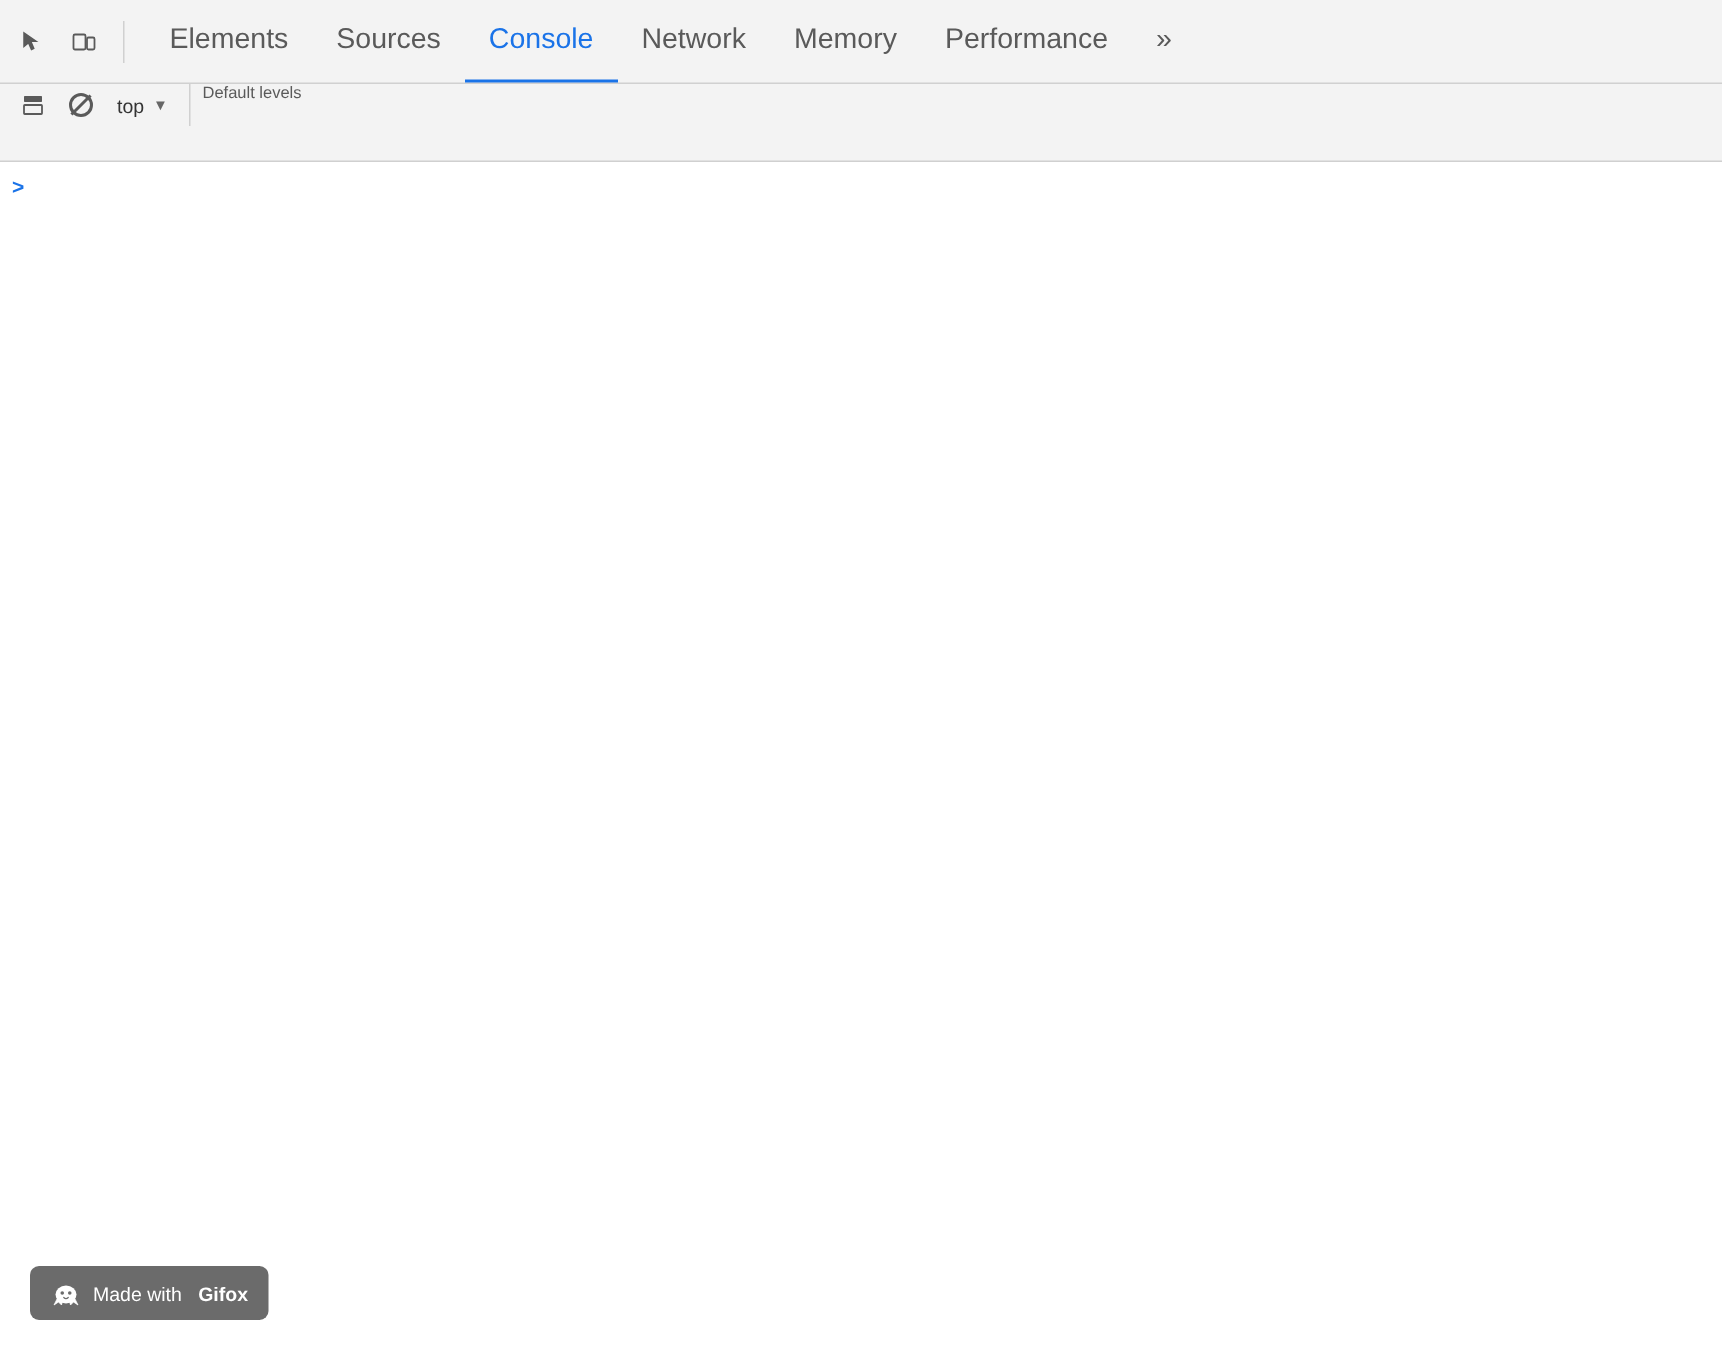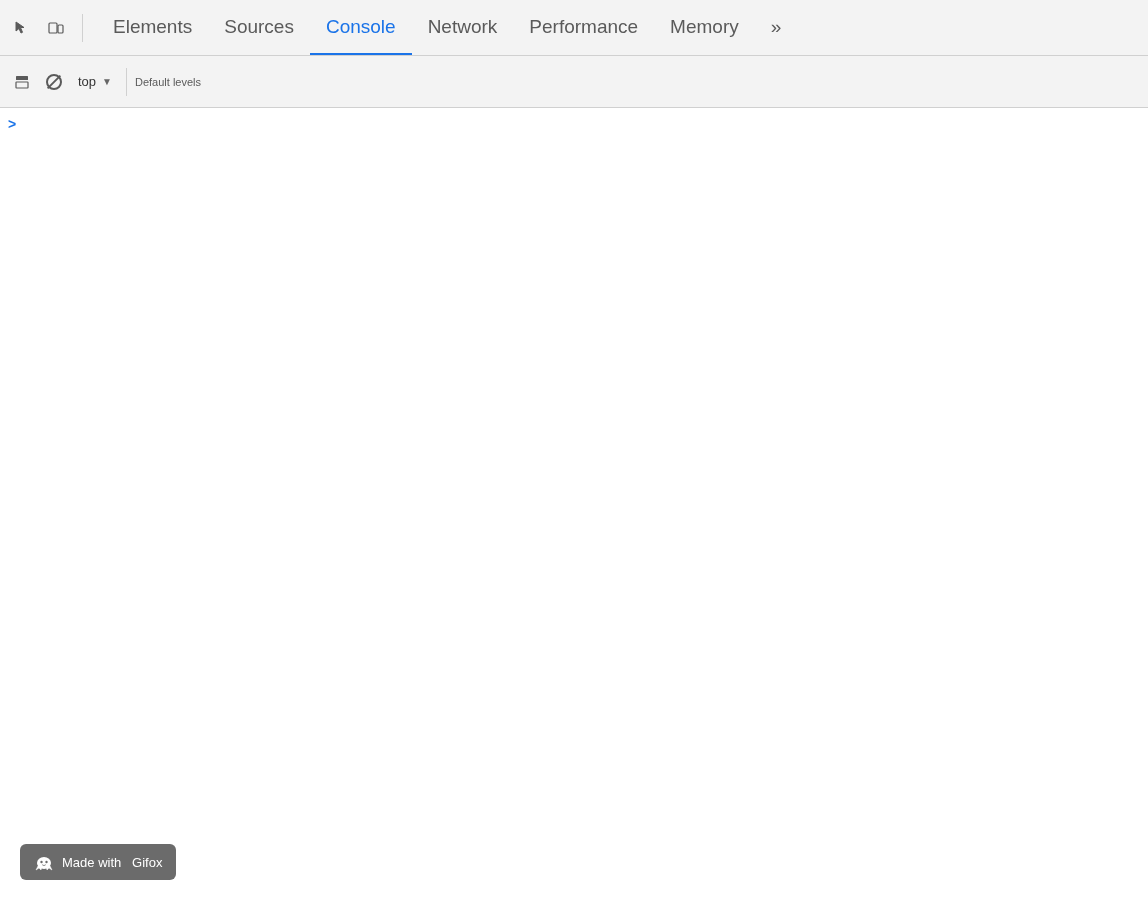--- a/index.html
+++ b/index.html
@@ -77,21 +77,21 @@
 
     .tab.active {
       color: #1a73e8;
       border-bottom: 2px solid #1a73e8;
       background: transparent;
     }
 
     
     .secondary-bar {
       display: flex;
-      align-items: center;
+      align-items: flex-start;
       background: #f3f3f3;
       border-bottom: 1px solid #d0d0d0;
       height: 52px;
       padding: 0 8px;
       gap: 4px;
     }
 
     .sec-icon-btn {
       width: 28px;
       height: 28px;
@@ -205,21 +205,21 @@
       display: flex;
       align-items: center;
       justify-content: center;
     }
 
     .gifox-text-normal {
       font-weight: normal;
     }
 
     .gifox-text-bold {
-      font-weight: normal;
+      font-weight: bold;
     }
 
     
     .icon-svg {
       width: 16px;
       height: 16px;
     }
   </style>
 </head>
 <body>
@@ -248,24 +248,24 @@
     <div class="tab">
       <span>Sources</span>
     </div>
     <div class="tab active">
       <span>Console</span>
     </div>
     <div class="tab">
       <span>Network</span>
     </div>
     <div class="tab">
+      <span>Memory</span>
+    </div>
+    <div class="tab">
       <span>Performance</span>
-    </div>
-    <div class="tab">
-      <span>Memory</span>
     </div>
     <div class="tab">
       <span>»</span>
     </div>
   </div>
 </div>
 
 <div class="secondary-bar">
   <button class="sec-icon-btn" title="Show drawer">
     <svg width="14" height="14" viewBox="0 0 14 14" fill="none" xmlns="http://www.w3.org/2000/svg">

